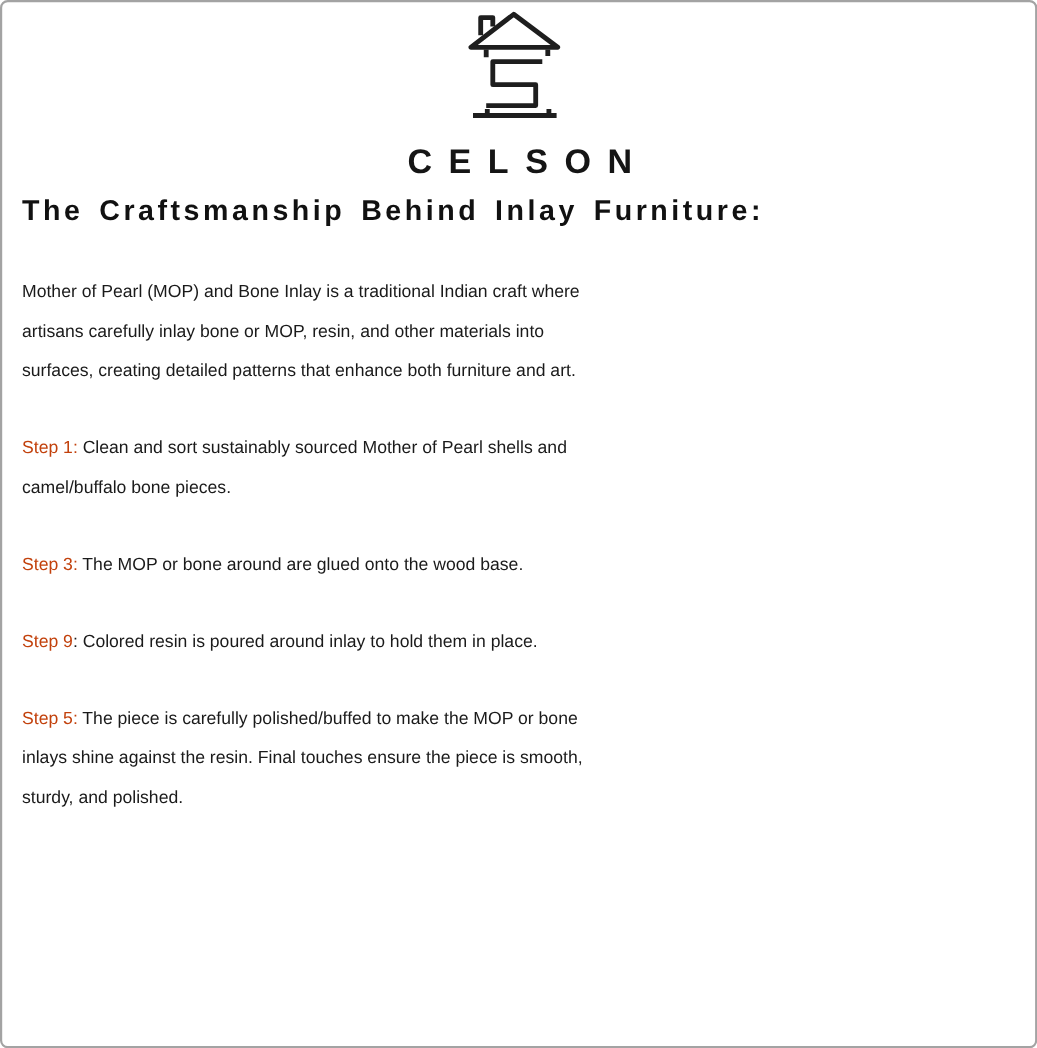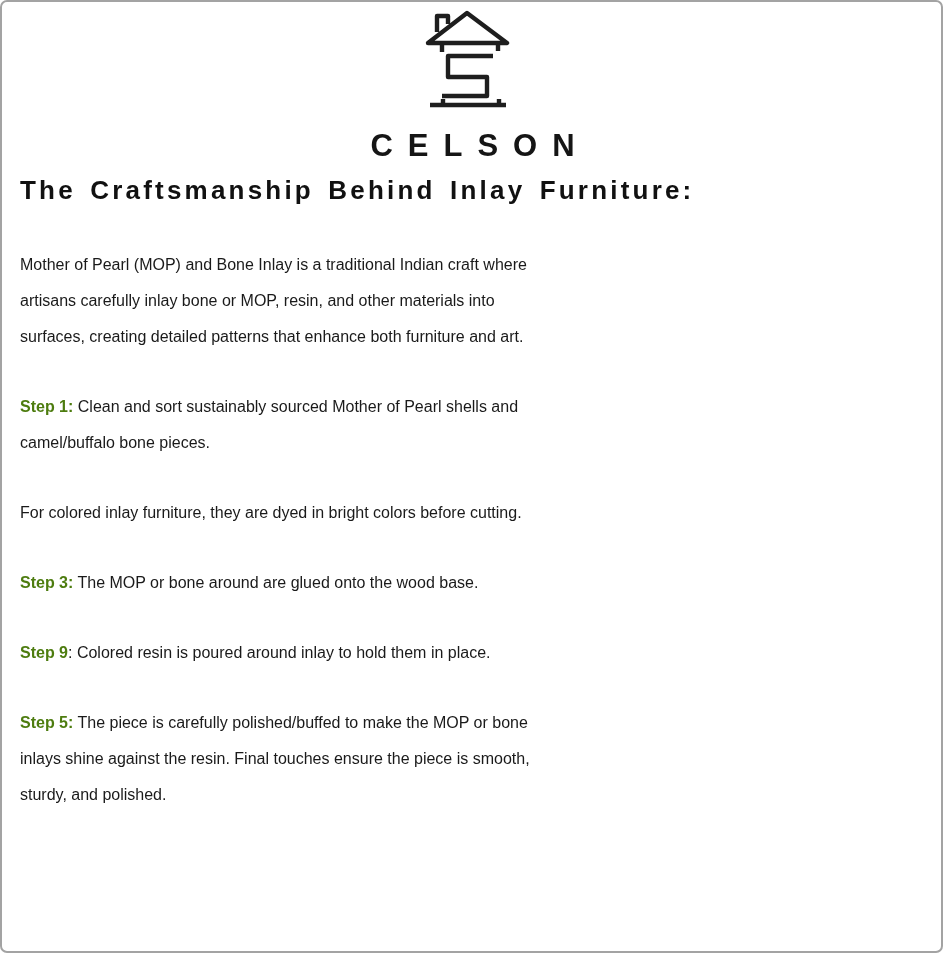--- a/index.html
+++ b/index.html
@@ -57,22 +57,22 @@
     margin: 34px 0 0 0;
     font-size: 16px;
     line-height: 36px;
     color: #1a1a1a;
     white-space: pre-line; 
   }
   p.body.first {
     margin-top: 42px;
   }
   p.body .b {
-    font-weight: bold;
-    color: #4d7c0f;
+    font-weight: normal;
+    color: #c2410c;
   }
 </style>
 </head>
 <body>
 
 <div class="page">
 
   <header class="masthead">
     <svg class="logo" viewBox="0 0 100 100" aria-hidden="true">
 
@@ -95,21 +95,20 @@
 
   <h1 class="heading">The Craftsmanship Behind Inlay Furniture:</h1>
 
   <p class="body first"><span class="b"></span><span>Mother of Pearl (MOP) and Bone Inlay is a traditional Indian craft where
 artisans carefully inlay bone or MOP, resin, and other materials into
 surfaces, creating detailed patterns that enhance both furniture and art.</span></p>
 
   <p class="body"><span class="b">Step 1:</span><span> Clean and sort sustainably sourced Mother of Pearl shells and
 camel/buffalo bone pieces.</span></p>
 
-  <p class="body"><span class="b"></span><span>For colored inlay furniture, they are dyed in bright colors before cutting.</span></p>
 
 
   <p class="body"><span class="b">Step 3:</span><span> The MOP or bone around are glued onto the wood base.</span></p>
 
   <p class="body"><span class="b">Step 9</span><span>: Colored resin is poured around inlay to hold them in place.</span></p>
 
   <p class="body"><span class="b">Step 5:</span><span> The piece is carefully polished/buffed to make the MOP or bone
 inlays shine against the resin. Final touches ensure the piece is smooth,
 sturdy, and polished.</span></p>
 

